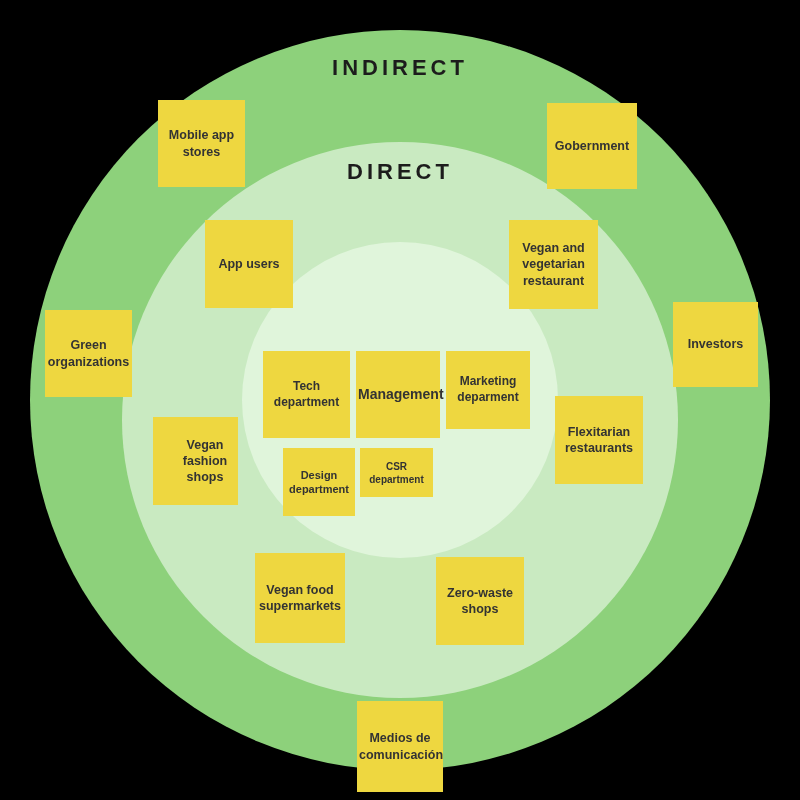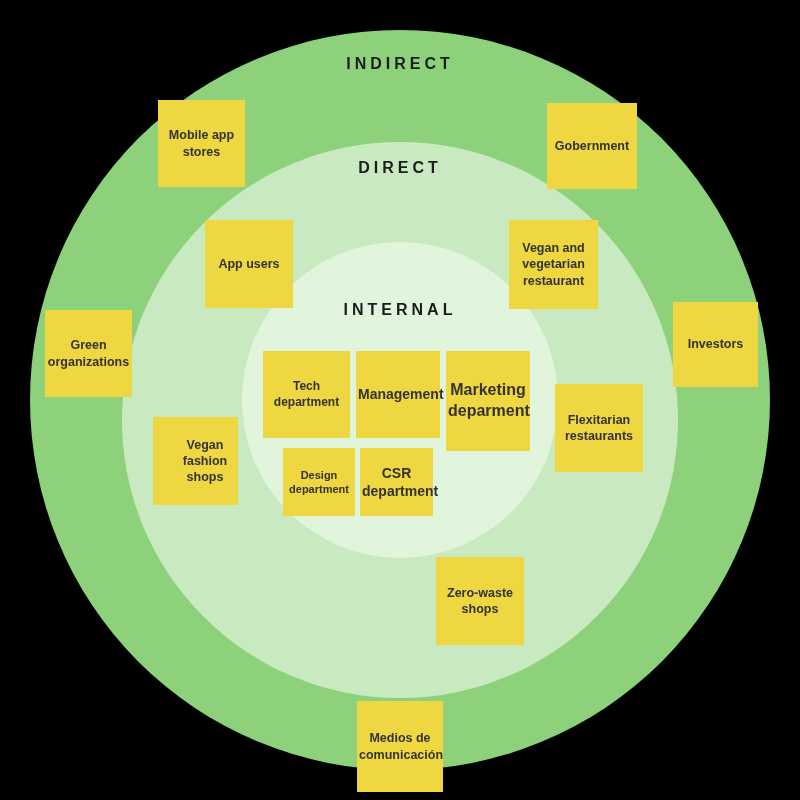--- a/index.html
+++ b/index.html
@@ -36,21 +36,21 @@
     width: 316px; height: 316px;
     background: #E0F5DB;
   }
   .zone-label {
     position: absolute;
     left: 0;
     width: 800px;
     text-align: center;
     color: #1C1C1C;
     font-weight: 700;
-    font-size: 16px;
+    font-size: 22px;
     letter-spacing: 4px;
   }
   .lbl-indirect { top: 55px; }
   .lbl-direct   { top: 159px; }
   .lbl-internal { top: 301px; }
 
   .note {
     position: absolute;
     background: #EED740;
     display: flex;
@@ -67,45 +67,44 @@
   .note .note-text { display: block; width: 100%; }
 
   
   .n-mobile       { left: 158px; top: 100px; width: 87px; height: 87px; }
   .n-government   { left: 547px; top: 103px; width: 90px; height: 86px; }
   .n-appusers     { left: 205px; top: 220px; width: 88px; height: 88px; }
   .n-veganrest    { left: 509px; top: 220px; width: 89px; height: 89px; }
   .n-green        { left: 45px;  top: 310px; width: 87px; height: 87px; }
   .n-investors    { left: 673px; top: 302px; width: 85px; height: 85px; }
   .n-veganfashion { left: 153px; top: 417px; width: 85px; height: 88px; padding-left: 21px; }
-  .n-flexitarian  { left: 555px; top: 384px; width: 88px; height: 88px; }
+  .n-flexitarian  { left: 555px; top: 396px; width: 88px; height: 88px; }
   .n-vfsuper      { left: 255px; top: 553px; width: 90px; height: 90px; }
   .n-zerowaste    { left: 436px; top: 557px; width: 88px; height: 88px; }
   .n-medios       { left: 357px; top: 669px; width: 86px; height: 91px; margin-top: 32px; }
 
   
   .n-tech       { left: 263px; top: 351px; width: 87px; height: 87px; font-size: 12px; }
   .n-management { left: 356px; top: 351px; width: 84px; height: 87px; font-size: 14px; }
-  .n-marketing  { left: 446px; top: 351px; width: 84px; height: 100px; font-size: 16px; }
+  .n-marketing  { left: 446px; top: 351px; width: 84px; height: 78px; font-size: 12px; }
   .n-design     { left: 283px; top: 448px; width: 72px; height: 68px; font-size: 11px; }
-  .n-csr        { left: 360px; top: 448px; width: 73px; height: 68px; font-size: 14px; }
+  .n-csr        { left: 360px; top: 448px; width: 73px; height: 49px; font-size: 10px; }
   .n-sales      { left: 440px; top: 448px; width: 72px; height: 68px; font-size: 11px; }
 </style>
 </head>
 <body>
 
 <div class="board">
 
   <div class="circle outer"></div>
   <div class="circle middle"></div>
   <div class="circle inner"></div>
 
   <div class="zone-label lbl-indirect">INDIRECT</div>
   <div class="zone-label lbl-direct">DIRECT</div>
-  <div class="zone-label lbl-internal">INTERNAL</div>
 
   <div class="note n-mobile">
     <span class="note-text">Mobile app stores</span>
   </div>
   <div class="note n-government">
     <span class="note-text">Gobernment</span>
   </div>
   <div class="note n-appusers">
     <span class="note-text">App users</span>
   </div>
@@ -134,20 +133,23 @@
   <div class="note n-csr">
     <span class="note-text">CSR department</span>
   </div>
 
   <div class="note n-veganfashion">
     <span class="note-text">Vegan fashion shops</span>
   </div>
   <div class="note n-flexitarian">
     <span class="note-text">Flexitarian restaurants</span>
   </div>
+  <div class="note n-vfsuper">
+    <span class="note-text">Vegan food supermarkets</span>
+  </div>
   <div class="note n-zerowaste">
     <span class="note-text">Zero-waste shops</span>
   </div>
   <div class="note n-medios">
     <span class="note-text">Medios de comunicación</span>
   </div>
 
 </div>
 
 </body></html>

